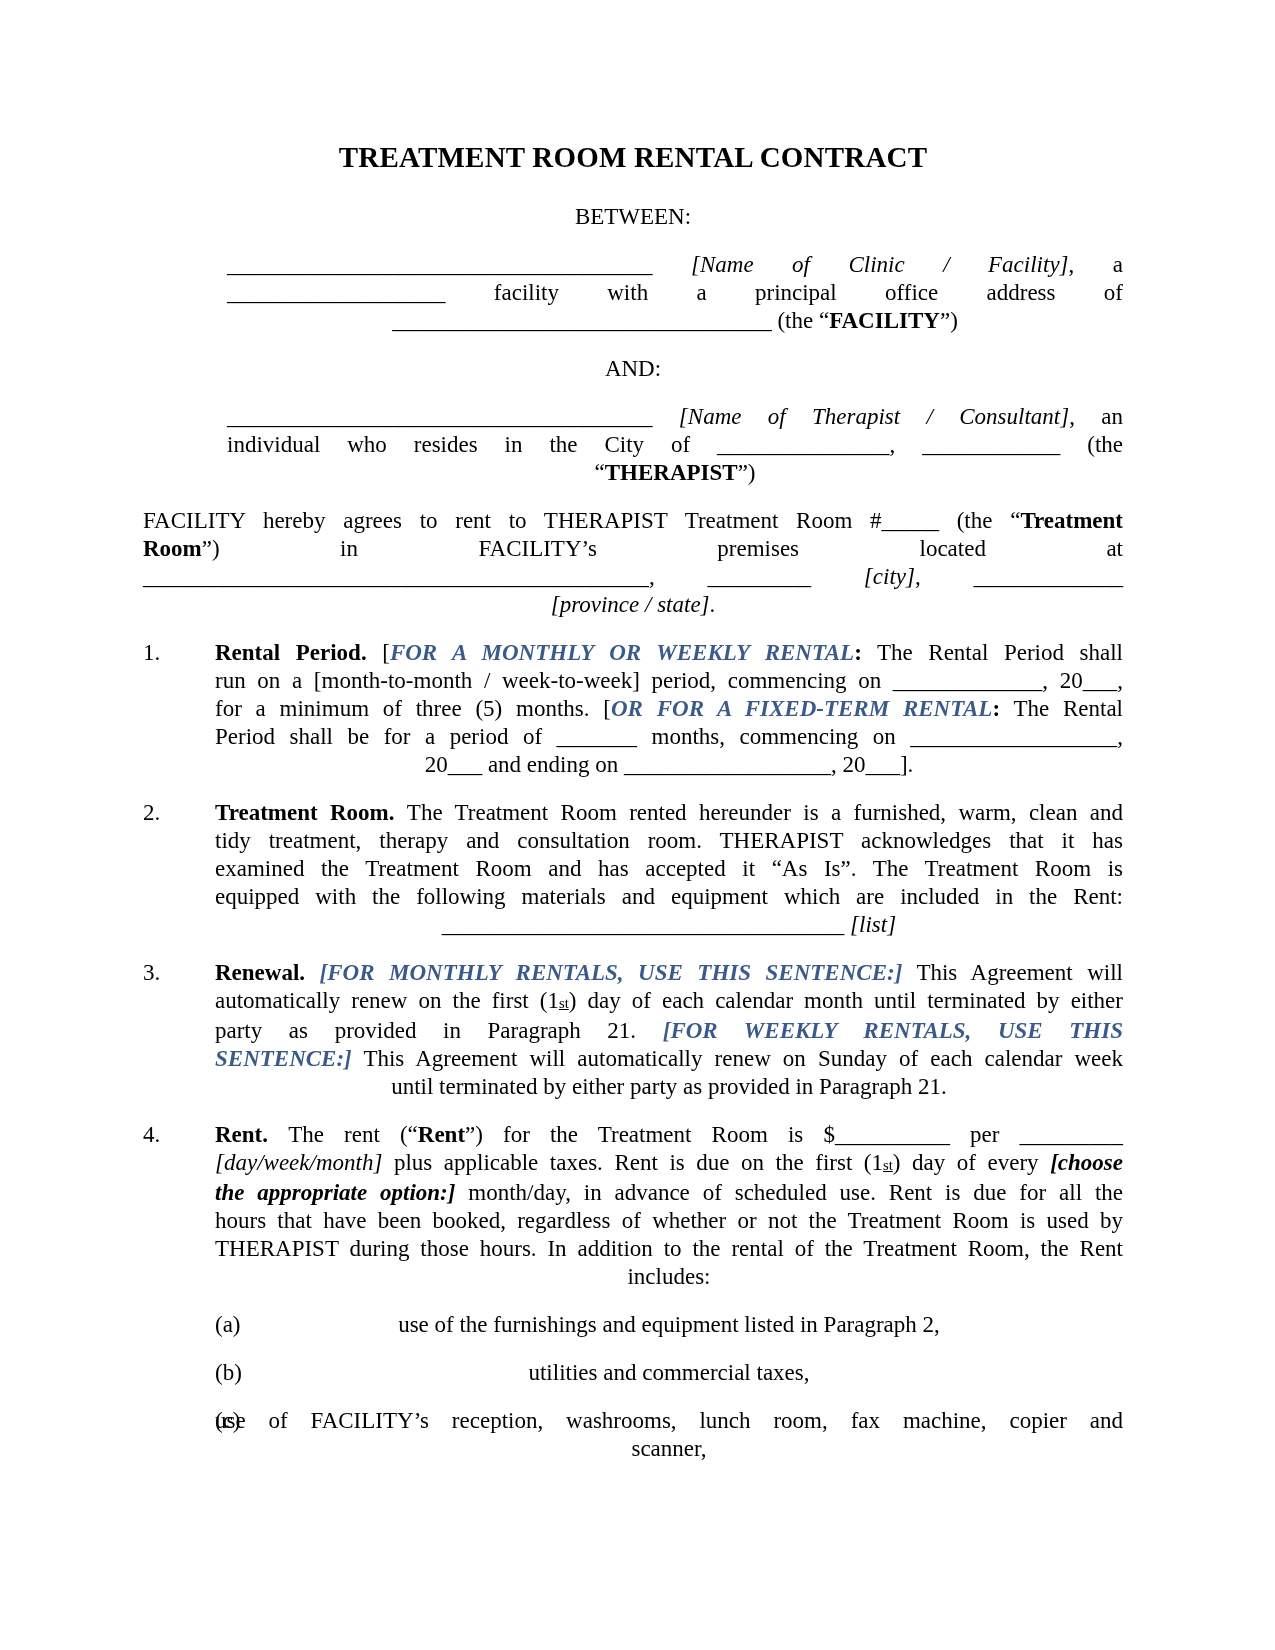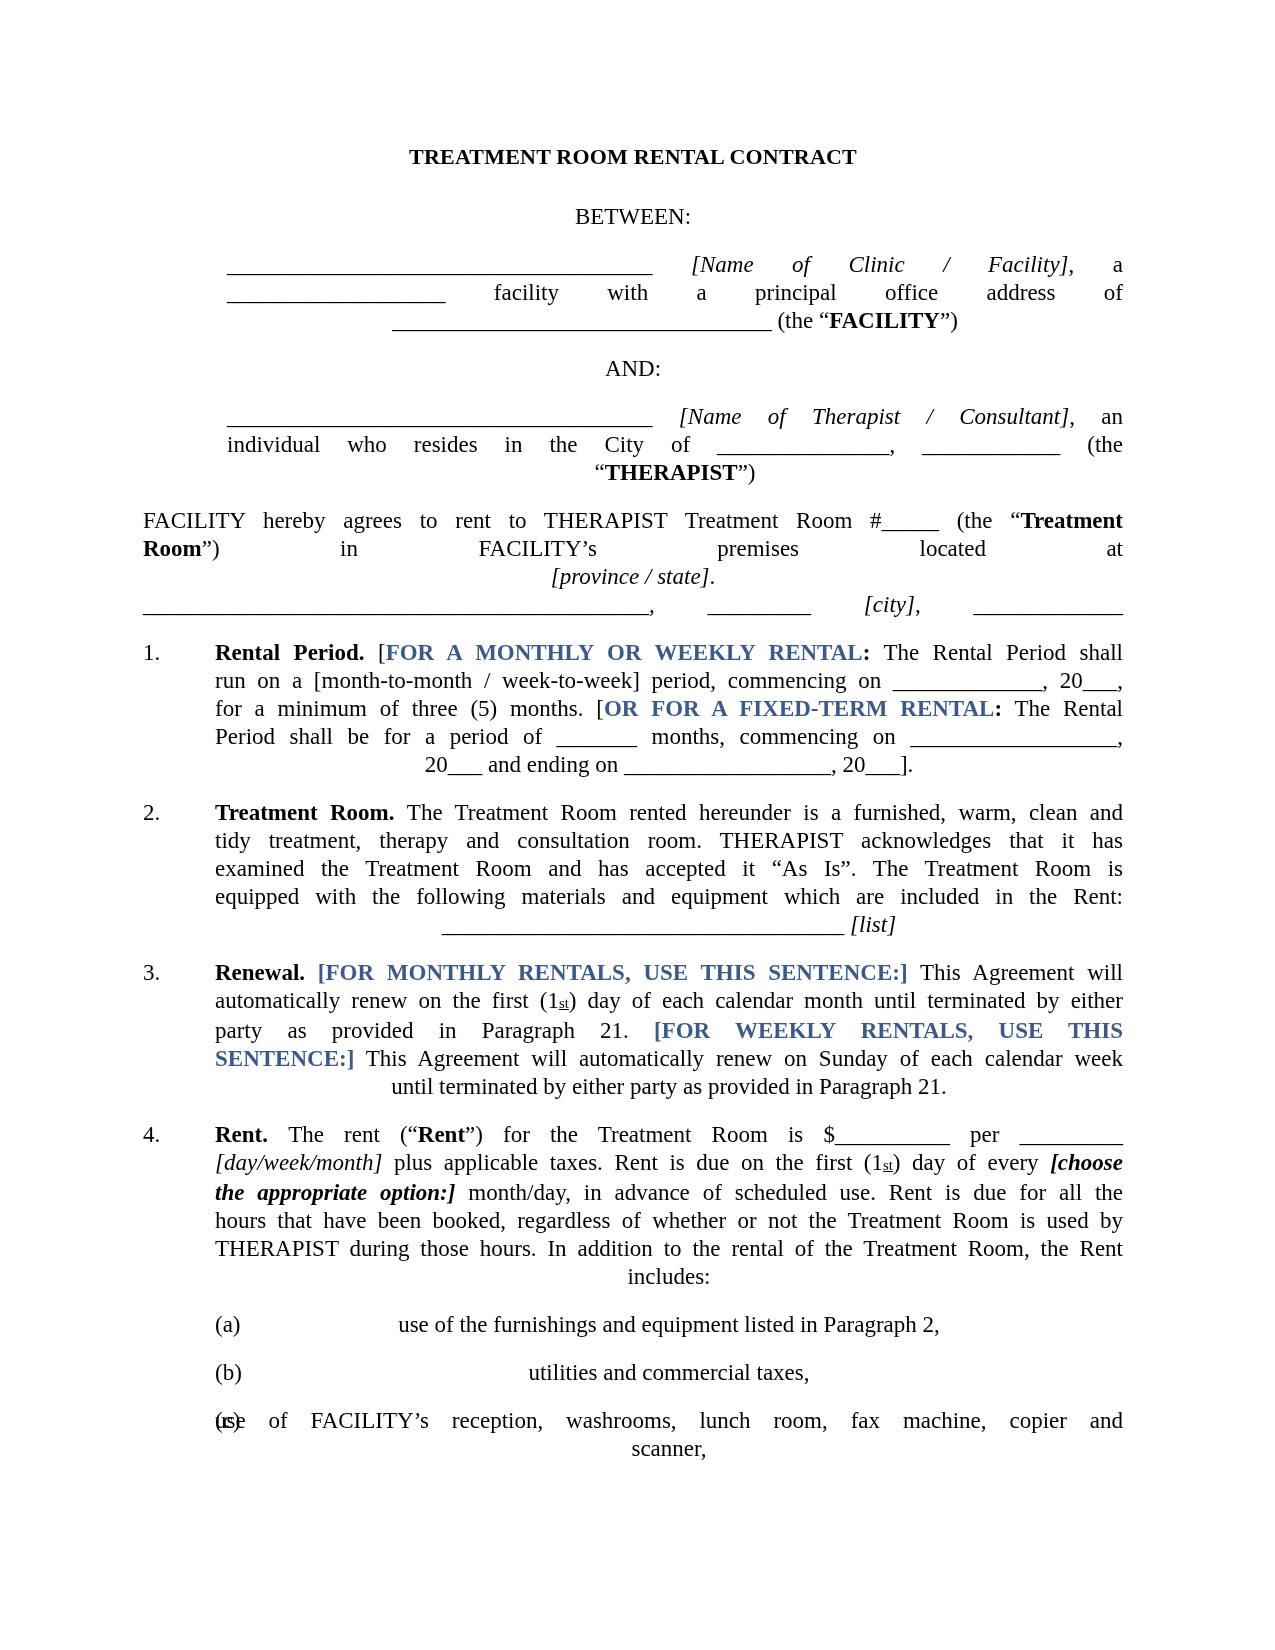--- a/index.html
+++ b/index.html
@@ -14,41 +14,41 @@
     color: var(--ink);
     font-family: "Liberation Serif", "DejaVu Serif", serif;
     font-size: 23px;
     line-height: 28px;
     padding: 140px 152px 40px 143px;
     overflow: hidden;
   }
   .doc-title {
     text-align: center;
     font-weight: bold;
-    font-size: 22px;
+    font-size: 29px;
     line-height: 34px;
     margin-bottom: 29px;
     letter-spacing: 0.2px;
   }
   .para { margin-bottom: 20px; }
   .para:last-child { margin-bottom: 0; }
   .pbody { position: relative; }
   .para.indent .pbody { margin-left: 84px; }
   .para.numbered { position: relative; }
   .para.numbered > .num { position: absolute; left: 0; top: 0; }
   .para.numbered .pbody { margin-left: 72px; }
   .para.sub { position: relative; }
   .para.sub > .num { position: absolute; left: 72px; top: 0; }
   .para.sub .pbody { margin-left: 72px; }
   .line { min-height: 28px; text-align: center; }
   .line.just { text-align: justify; text-align-last: justify; }
   .seg.b  { font-weight: bold; }
   .seg.i  { font-style: italic; }
   .seg.bi { font-weight: bold; font-style: italic; }
-  .seg.blue { font-weight: bold; color: var(--accent-blue); }
+  .seg.blue { font-weight: bold; font-style: italic; color: var(--accent-blue); }
   .seg.sm { font-size: 64%; text-decoration: underline; }
 </style>
 </head>
 <body>
 
 <div class="page">
   <div class="doc-title">TREATMENT ROOM RENTAL CONTRACT</div>
   <div>
       <div class="para label">
         <div class="pbody">
@@ -71,22 +71,22 @@
         <div class="pbody">
           <div class="line just"><span class="seg">_____________________________________ </span><span class="seg i">[Name of Therapist / Consultant]</span><span class="seg">, an</span></div>
           <div class="line just"><span class="seg">individual who resides in the City of _______________, ____________ (the</span></div>
           <div class="line"><span class="seg">“</span><span class="seg b">THERAPIST</span><span class="seg">”)</span></div>
         </div>
       </div>
       <div class="para flush">
         <div class="pbody">
           <div class="line just"><span class="seg">FACILITY hereby agrees to rent to THERAPIST Treatment Room #_____ (the “</span><span class="seg b">Treatment</span></div>
           <div class="line just"><span class="seg b">Room</span><span class="seg">”) in FACILITY’s premises located at</span></div>
+          <div class="line just"><span class="seg">____________________________________________, _________ </span><span class="seg i">[city]</span><span class="seg">, _____________</span></div>
           <div class="line"><span class="seg i">[province / state]</span><span class="seg">.</span></div>
-          <div class="line just"><span class="seg">____________________________________________, _________ </span><span class="seg i">[city]</span><span class="seg">, _____________</span></div>
         </div>
       </div>
       <div class="para numbered">
         <span class="num">1.</span>
         <div class="pbody">
           <div class="line just"><span class="seg b">Rental Period. </span><span class="seg">[</span><span class="seg blue">FOR A MONTHLY OR WEEKLY RENTAL</span><span class="seg b">:</span><span class="seg"> The Rental Period shall</span></div>
           <div class="line just"><span class="seg">run on a [month-to-month / week-to-week] period, commencing on _____________, 20___,</span></div>
           <div class="line just"><span class="seg">for a minimum of three (5) months. [</span><span class="seg blue">OR FOR A FIXED-TERM RENTAL</span><span class="seg b">:</span><span class="seg"> The Rental</span></div>
           <div class="line just"><span class="seg">Period shall be for a period of _______ months, commencing on __________________,</span></div>
           <div class="line"><span class="seg">20___ and ending on __________________, 20___].</span></div>

